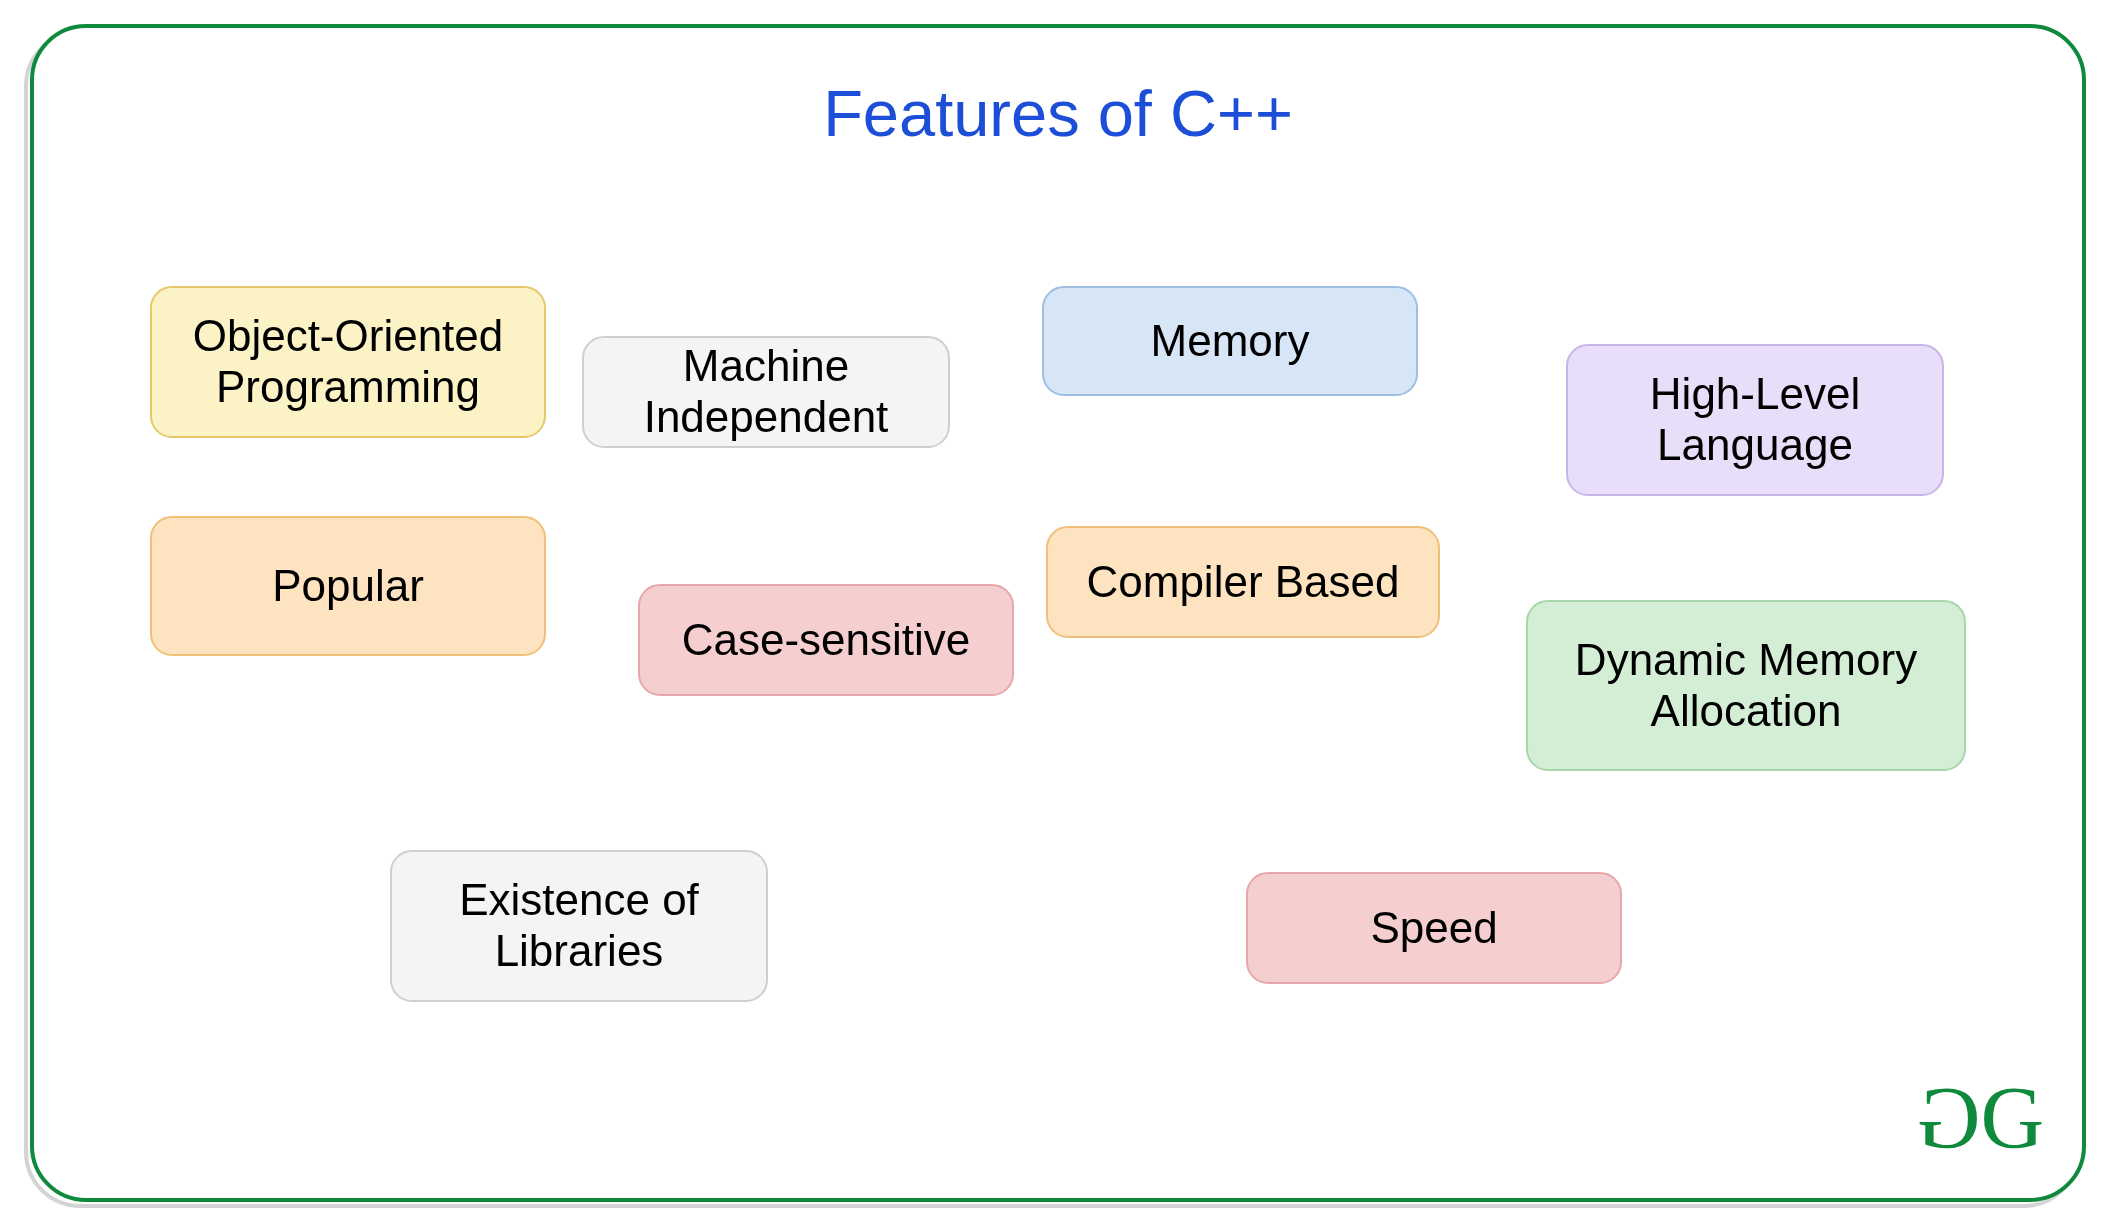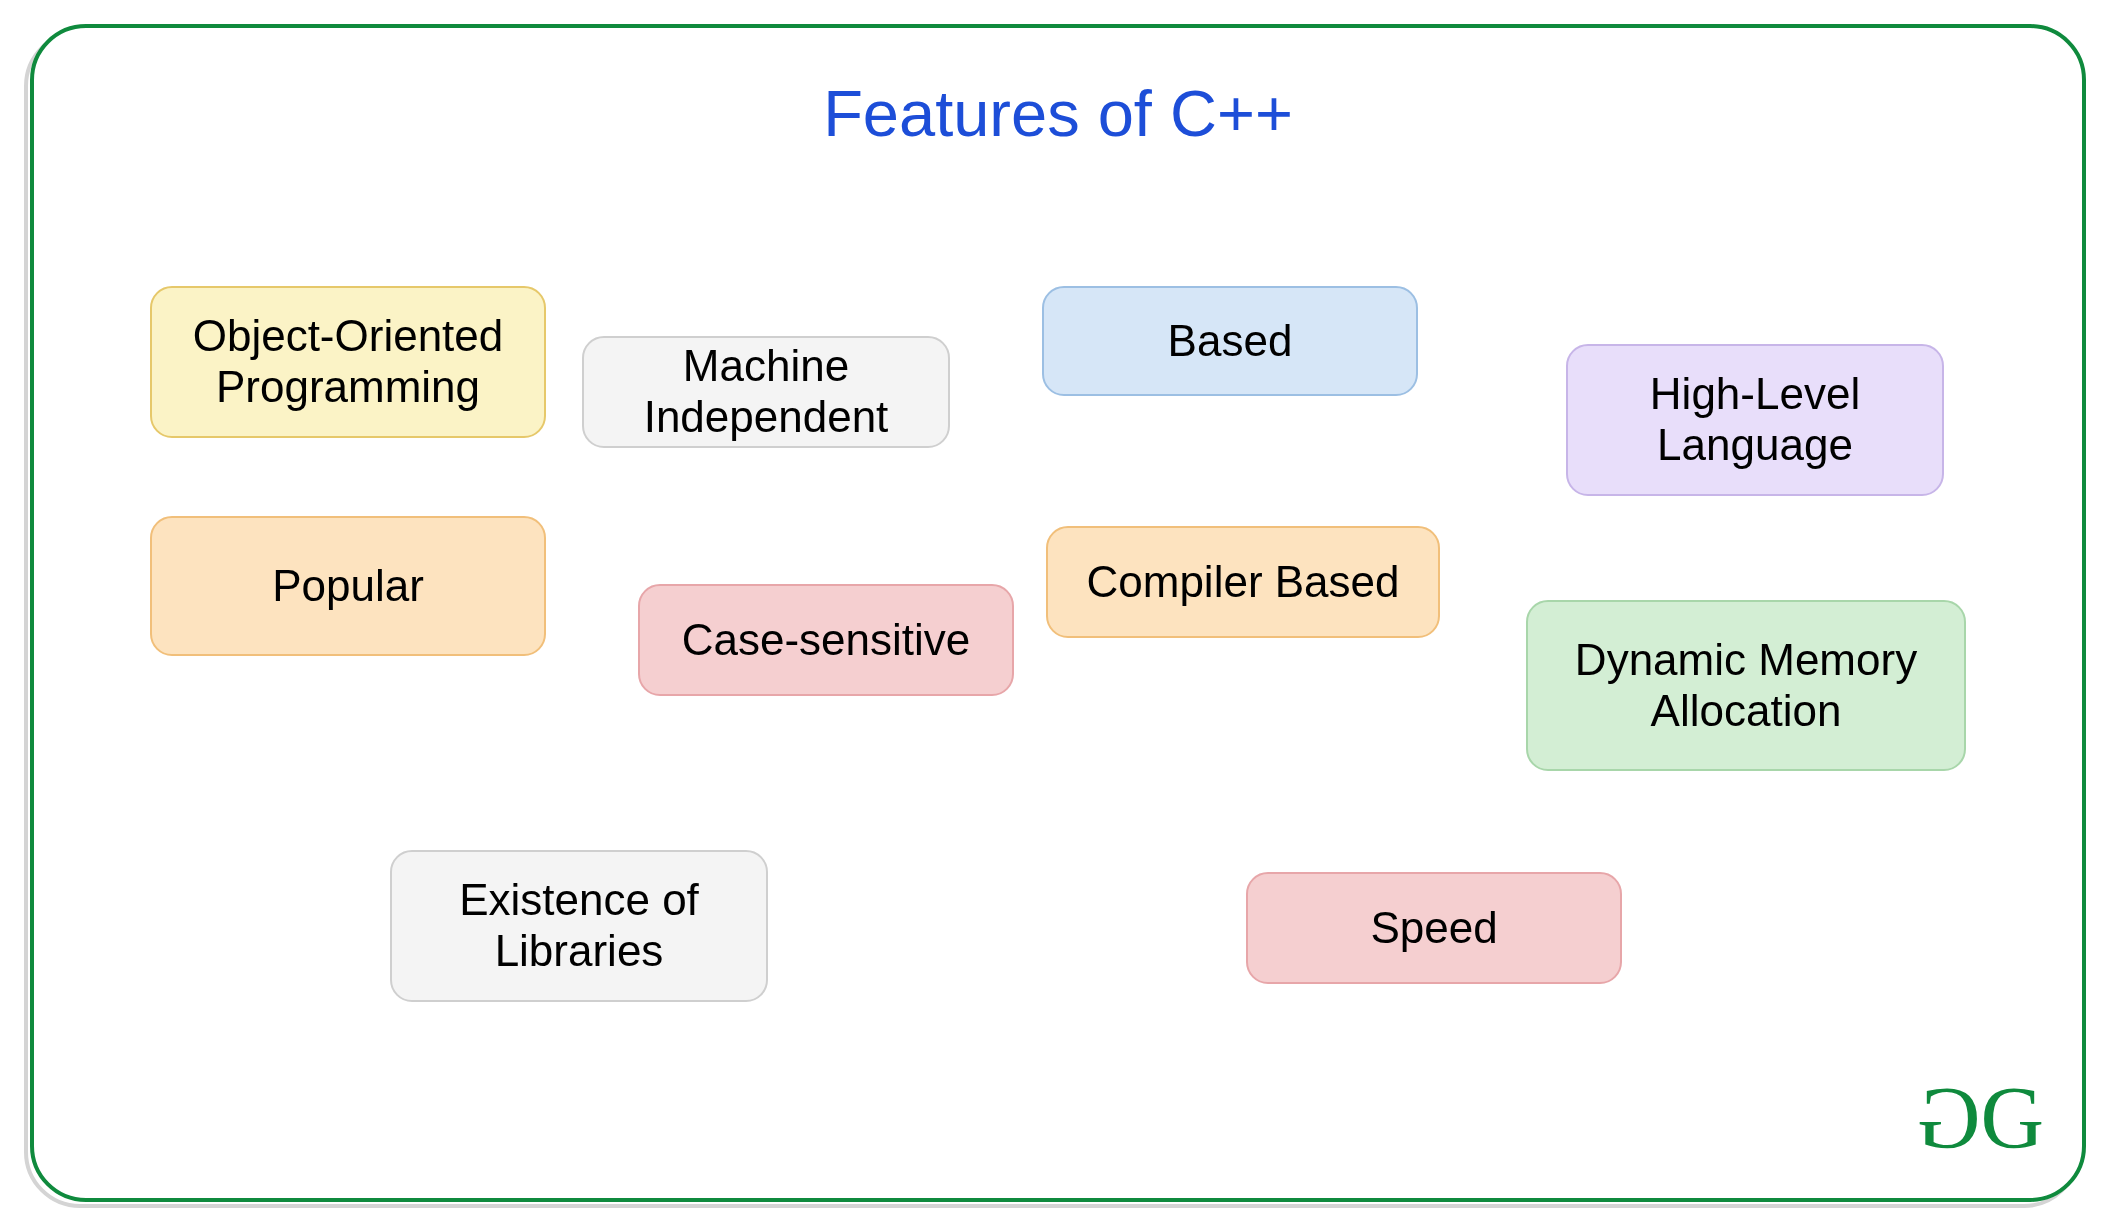--- a/index.html
+++ b/index.html
@@ -103,21 +103,21 @@
 
   <div class="node c-yellow n-oop">
     <span>Object-Oriented Programming</span>
   </div>
 
   <div class="node c-gray n-machine">
     <span>Machine Independent</span>
   </div>
 
   <div class="node c-blue n-simple">
-    <span>Based</span>
+    <span>Memory</span>
   </div>
 
   <div class="node c-purple n-high">
     <span>High-Level Language</span>
   </div>
 
   <div class="node c-orange n-popular">
     <span>Popular</span>
   </div>
 

